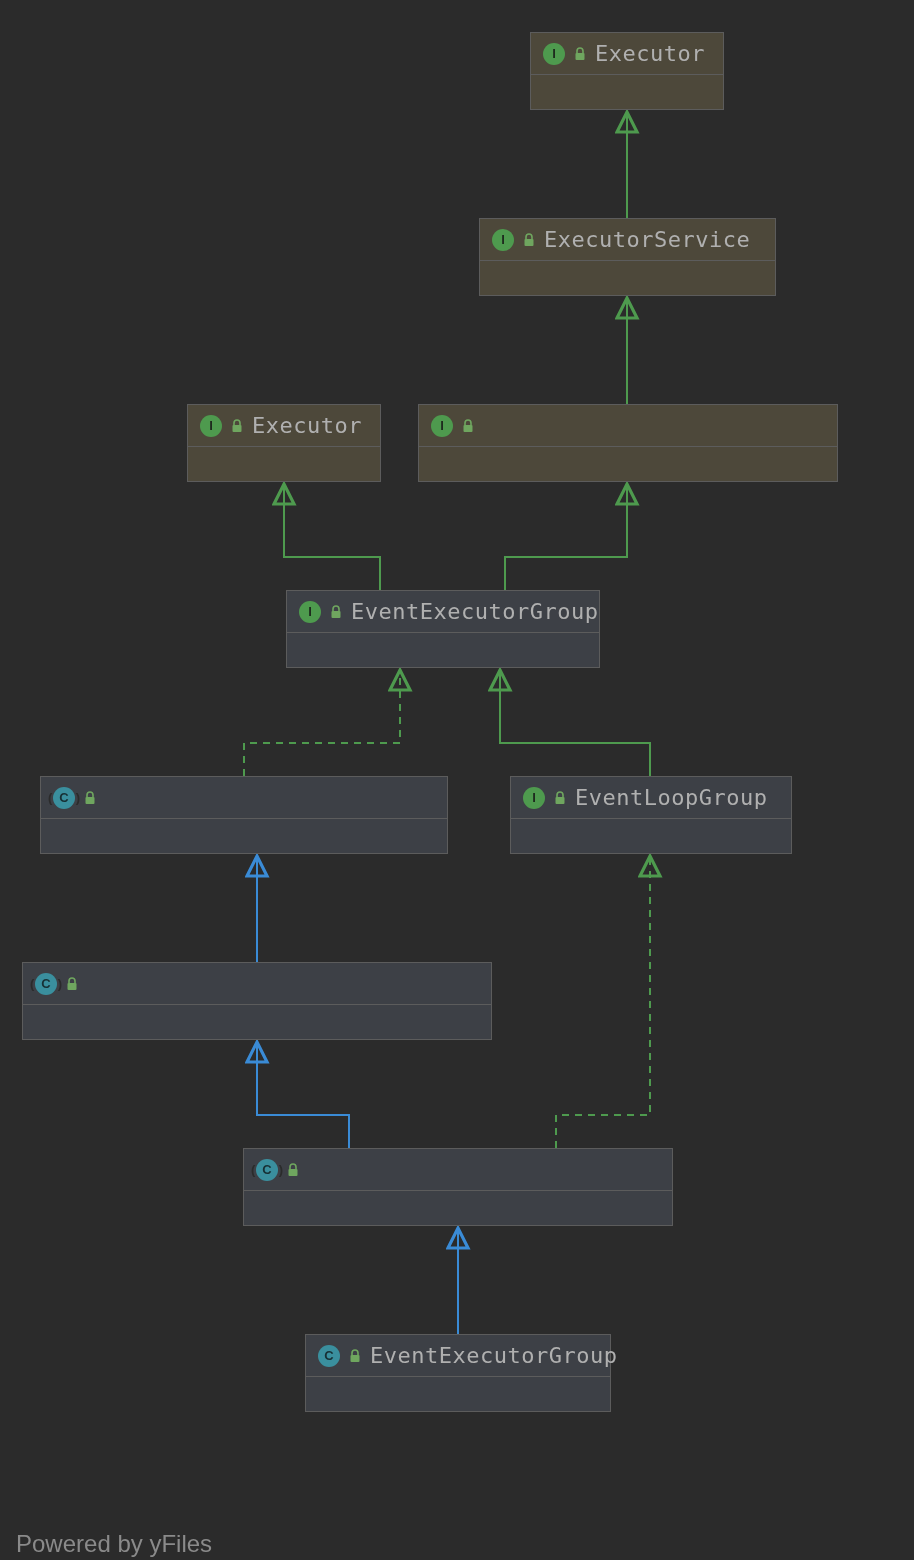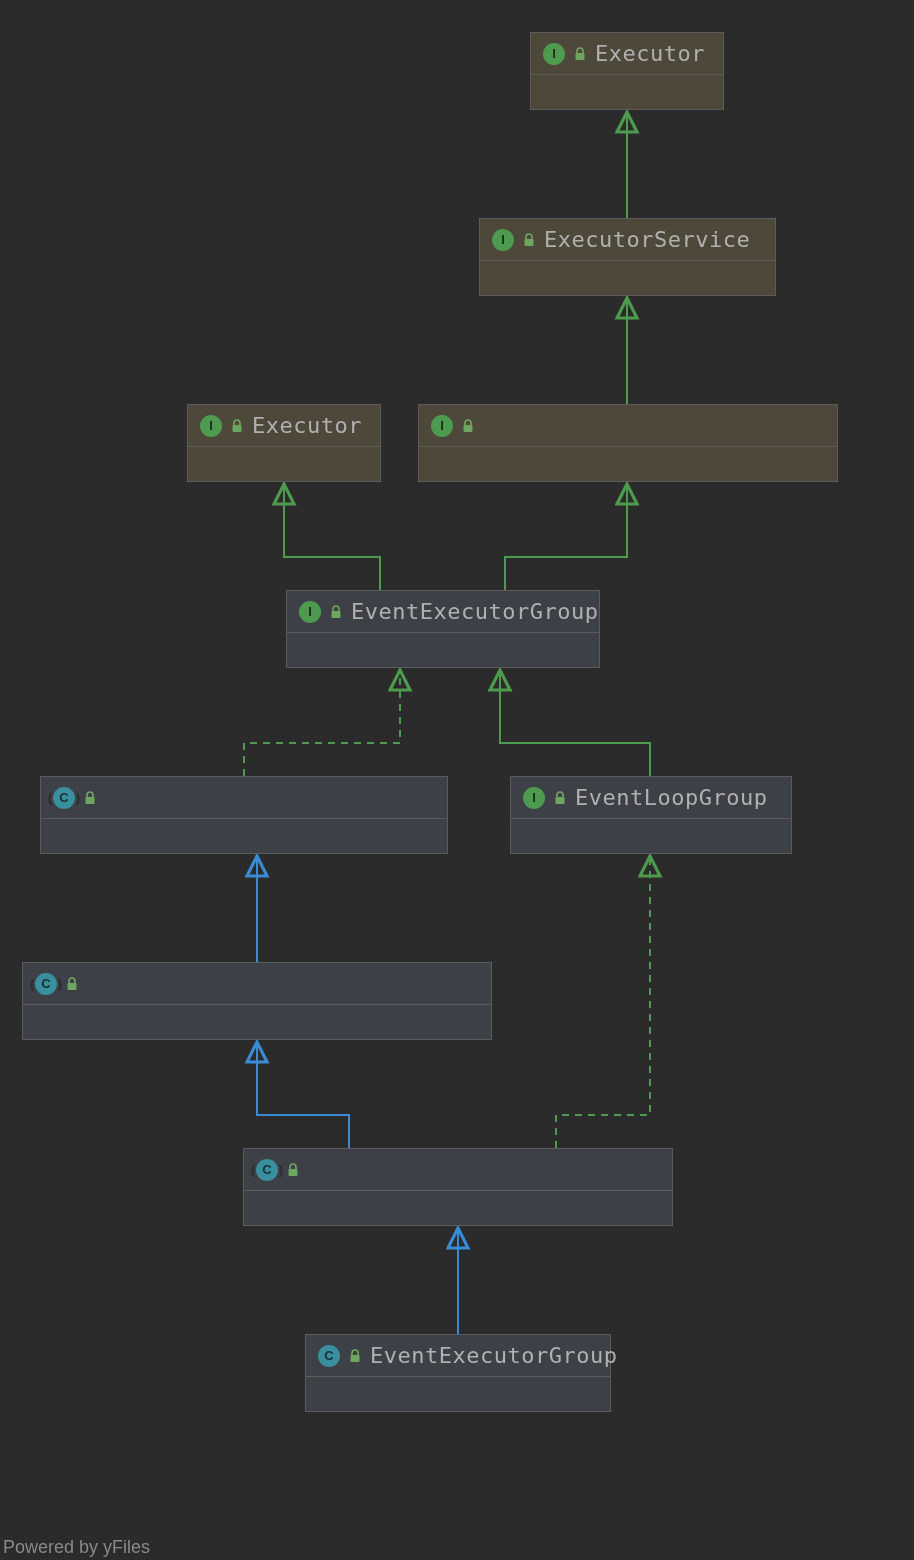--- a/index.html
+++ b/index.html
@@ -91,24 +91,24 @@
     flex: none;
   }
   .lock-icon svg { display:block; }
   .node-title {
     font-size: 22px;
     letter-spacing: 0.5px;
     white-space: nowrap;
   }
   .footer {
     position: absolute;
-    left: 3px;
+    left: 16px;
     bottom: 2px;
     color: #8a8a8a;
-    font-size: 18px;
+    font-size: 24px;
     font-family: "Helvetica Neue", Arial, sans-serif;
   }
 </style>
 </head>
 <body>
 
 <div class="diagram">
 
   <svg class="connectors">
     <defs>

